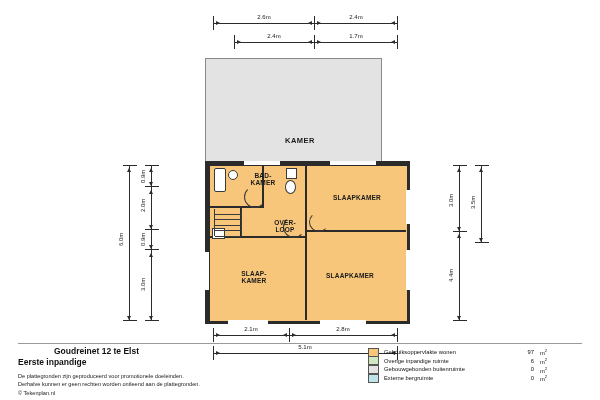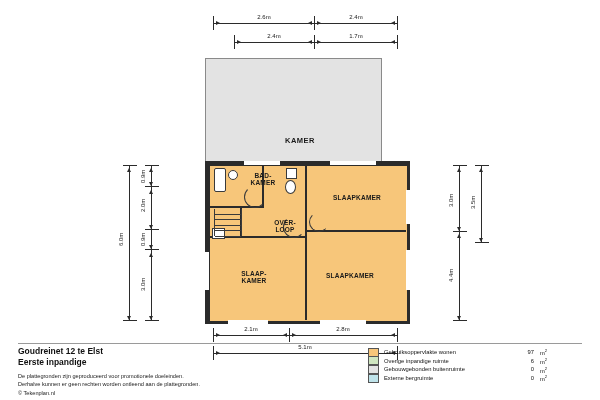--- a/index.html
+++ b/index.html
@@ -25,21 +25,21 @@
 
   
   .ar{position:absolute;width:0;height:0;}
   .ar.l{border-top:2.5px solid transparent;border-bottom:2.5px solid transparent;border-right:4px solid #2b2b2b;}
   .ar.r{border-top:2.5px solid transparent;border-bottom:2.5px solid transparent;border-left:4px solid #2b2b2b;}
   .ar.u{border-left:2.5px solid transparent;border-right:2.5px solid transparent;border-bottom:4px solid #2b2b2b;}
   .ar.d{border-left:2.5px solid transparent;border-right:2.5px solid transparent;border-top:4px solid #2b2b2b;}
 
   
   .footer{position:absolute;left:18px;top:346px;width:330px;}
-  .f-title{font-size:8.5px;font-weight:bold;color:#111;line-height:1.35;}
+  .f-title{font-size:8.5px;font-weight:bold;color:#111;line-height:1.35;margin-left:36px;}
   .f-sub{font-size:8.5px;font-weight:bold;color:#111;line-height:1.35;}
   .f-small{font-size:5.6px;color:#222;line-height:1.5;margin-top:3px;}
   .hr{position:absolute;left:18px;top:343px;width:564px;height:1px;background:#9a9a9a;}
 
   
   .legend{position:absolute;left:368px;top:348px;}
   .legrow{display:flex;align-items:center;height:8.6px;}
   .swatch{width:9px;height:7px;border:1px solid #555;margin-right:5px;}
   .legtxt{font-size:5.8px;color:#111;width:132px;}
   .legval{font-size:5.8px;color:#111;width:18px;text-align:right;}

